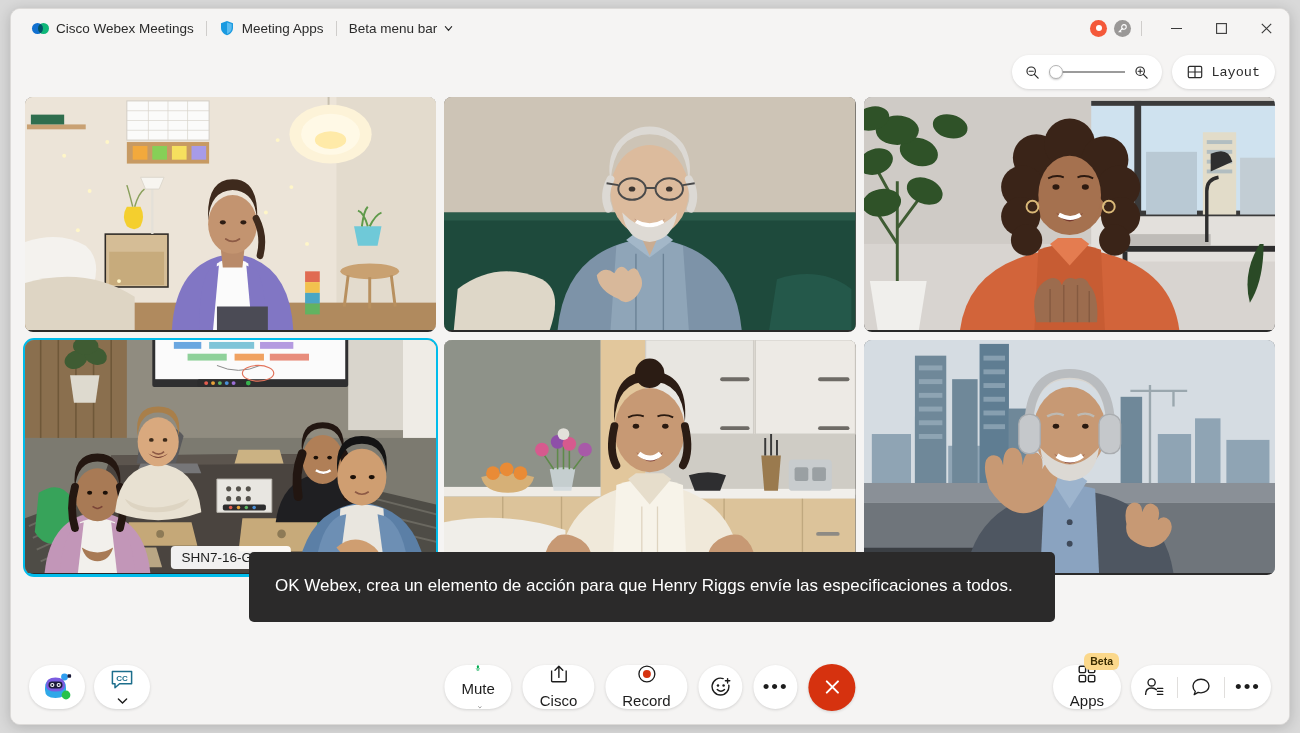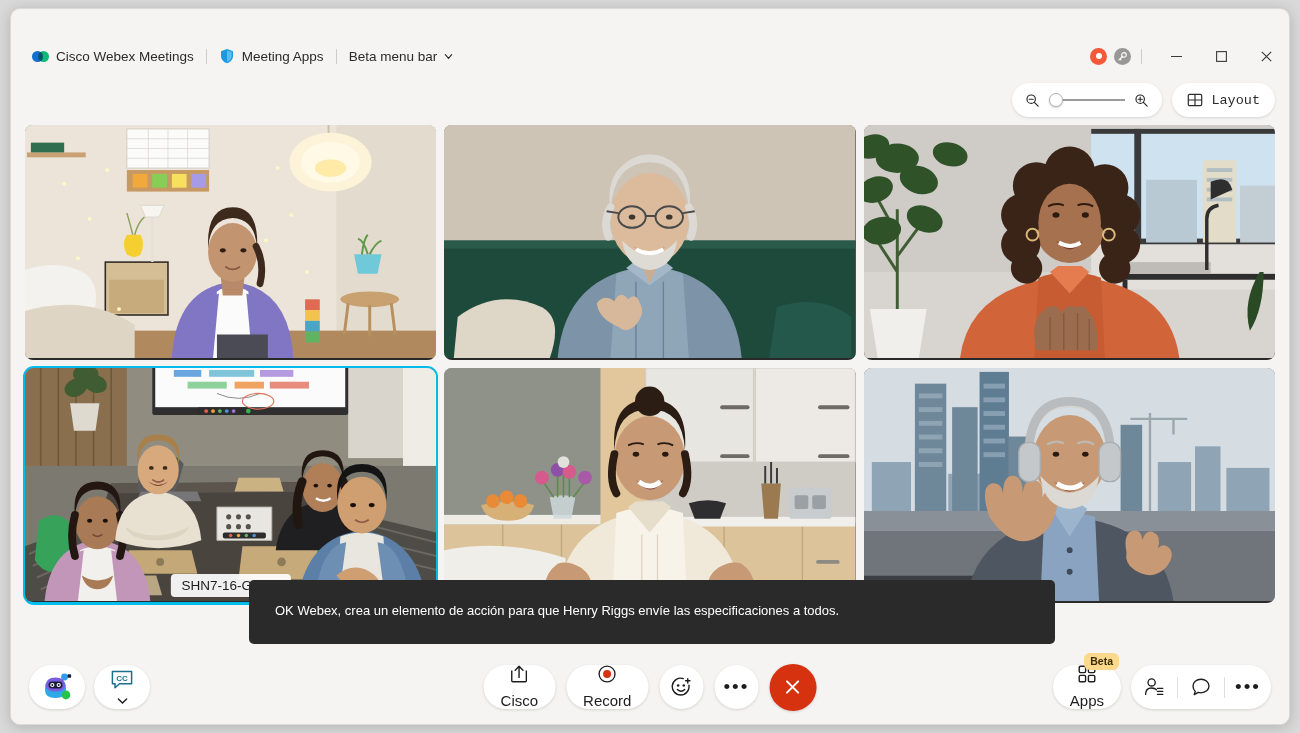--- a/index.html
+++ b/index.html
@@ -21,21 +21,20 @@
   }
 
   
   .titlebar {
     height: 38px;
     display: flex;
     align-items: center;
     padding: 0 0 0 12px;
     background: #f5f4f3;
     position: relative;
-    margin-top: 28px;
   }
   .tb-group { display: flex; align-items: center; gap: 7px; padding: 0 9px; height: 28px; border-radius: 4px; }
   .tb-label { font-size: 13.5px; color: #2b2b2b; white-space: nowrap; }
   .tb-sep { width: 1px; height: 15px; background: #cfcdcb; margin: 0 3px; }
 
   .webex-logo { width: 17px; height: 17px; position: relative; flex: none; }
   .webex-logo i {
     position: absolute; top: 3px; width: 11px; height: 11px; border-radius: 50%;
   }
   .webex-logo i.a { left: 0; background: #1170cf; }
@@ -128,21 +127,21 @@
 
   
   .caption {
     position: absolute;
     left: 238px; top: 455px;
     width: 806px;
     background: #2b2a2a;
     border-radius: 5px;
     padding: 21px 26px 23px 26px;
     color: #fff;
-    font-size: 13px;
+    font-size: 17px;
     line-height: 1.52;
     z-index: 20;
   }
 
   
   .toolbar {
     position: absolute; left: 0; right: 0; bottom: 0;
     height: 74px;
     background: #f5f4f3;
     display: flex; align-items: center;
@@ -811,20 +810,31 @@
           <path d="M1.4 1.4 h19.2 v12.4 h-12 l-4.6 4 v-4 h-2.6 z" fill="none" stroke="#1c6e8c" stroke-width="1.5" stroke-linejoin="round"></path>
           <text x="11" y="11" font-family="Liberation Sans, sans-serif" font-size="8" font-weight="bold" fill="#1c6e8c" text-anchor="middle">CC</text>
         </svg>
         <svg width="11" height="8" viewBox="0 0 11 8">
           <path d="M1.4 2 L5.5 6 L9.6 2" stroke="#1d1d1d" stroke-width="1.4" fill="none" stroke-linecap="round"></path>
         </svg>
       </div>
     </div>
 
     <div class="tb-center">
+      <div class="btn">
+        <svg width="15" height="20" viewBox="0 0 15 20">
+          <rect x="4.6" y="1" width="6" height="10.5" rx="3" fill="#00ab50"></rect>
+          <path d="M2 9.6 a5.5 5.5 0 0 0 11 0" fill="none" stroke="#00ab50" stroke-width="1.6"></path>
+          <path d="M7.6 15 V18.6 M4.4 18.6 H10.8" stroke="#00ab50" stroke-width="1.6" stroke-linecap="round"></path>
+        </svg>
+        <span>Mute</span>
+        <svg width="11" height="8" viewBox="0 0 11 8" style="margin-left:3px;">
+          <path d="M1.4 2 L5.5 6 L9.6 2" stroke="#1d1d1d" stroke-width="1.4" fill="none" stroke-linecap="round"></path>
+        </svg>
+      </div>
 
 
       <div class="btn">
         <svg width="17" height="18" viewBox="0 0 17 18">
           <path d="M1.2 5.6 V15.8 a1 1 0 0 0 1 1 h12.6 a1 1 0 0 0 1 -1 V5.6" fill="none" stroke="#1d1d1d" stroke-width="1.4"></path>
           <path d="M8.5 12.4 V1.4 M4.6 5.2 L8.5 1.3 L12.4 5.2" fill="none" stroke="#1d1d1d" stroke-width="1.4" stroke-linecap="round" stroke-linejoin="round"></path>
         </svg>
         <span>Cisco</span>
       </div>
 

